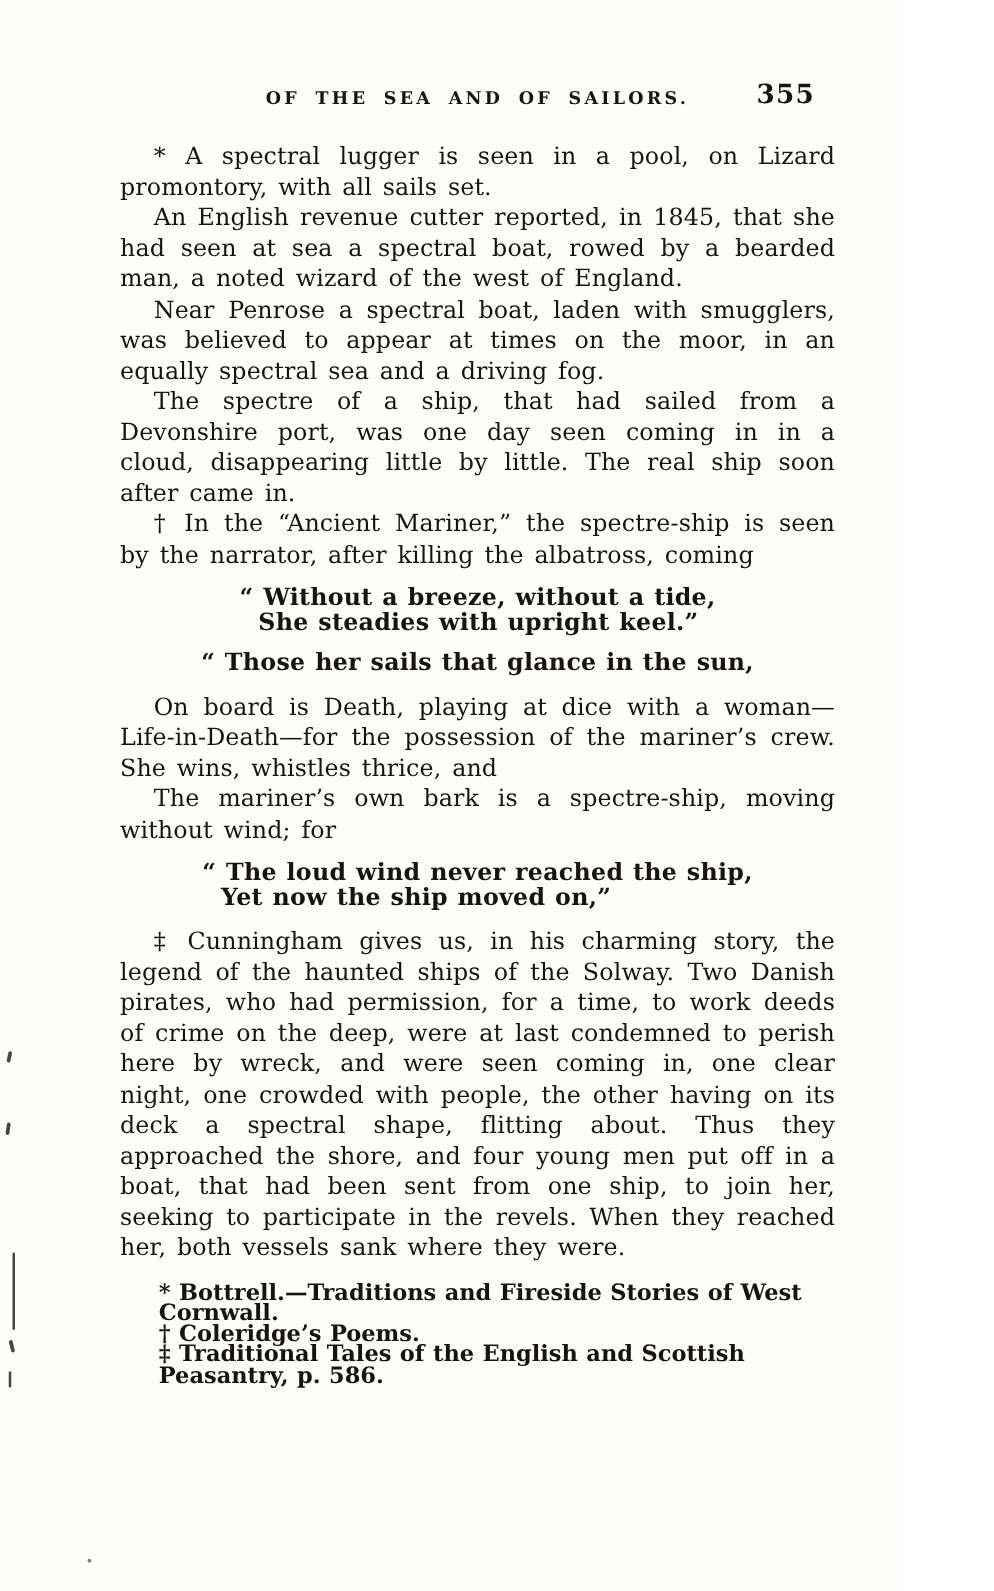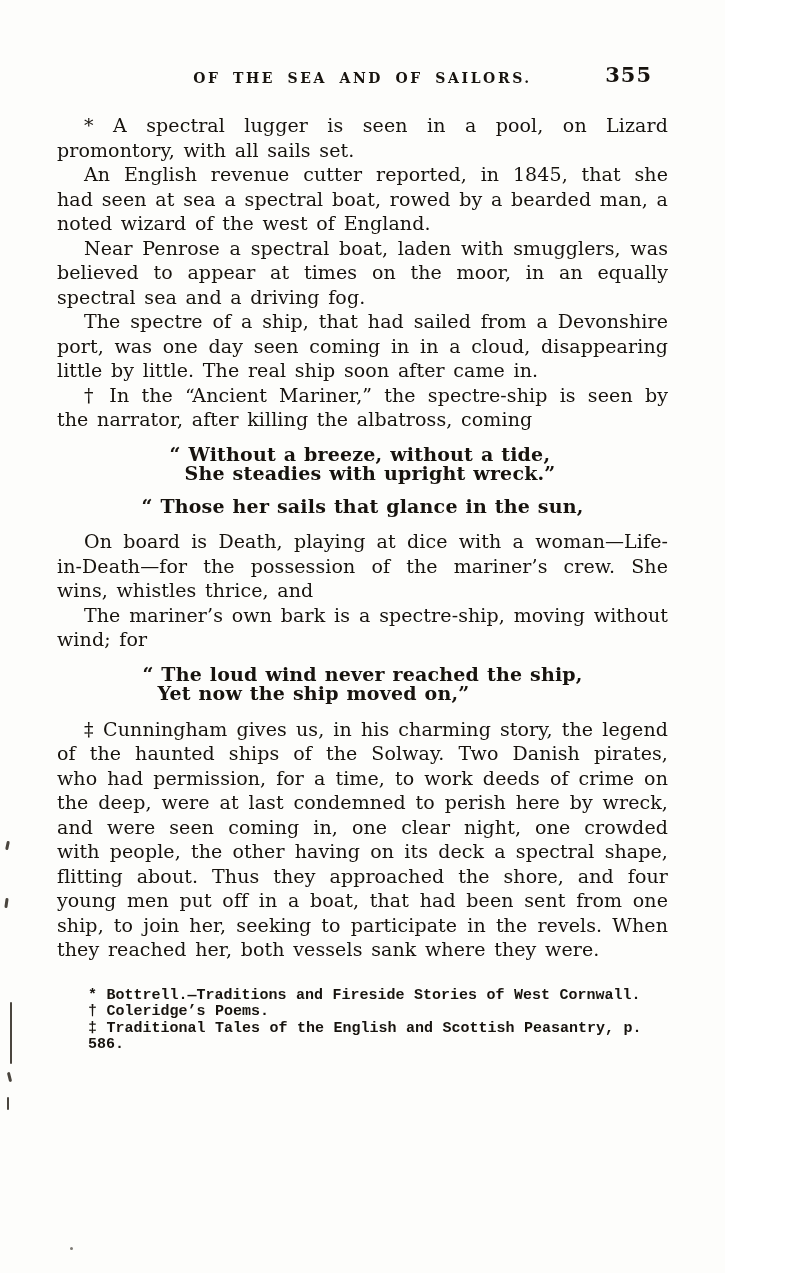--- a/index.html
+++ b/index.html
@@ -5,20 +5,21 @@
   html, body { margin: 0; padding: 0; background: #ffffff; }
   .page {
     position: relative;
     width: 725px;
     height: 1273px;
     background: #fdfdfb;
     color: #17130e;
     font-family: "DejaVu Serif", "Liberation Serif", serif;
     overflow: hidden;
     box-sizing: border-box;
+    padding-left: 39px;
   }
   .page-head {
     position: relative;
     margin: 0 57px;
     padding-top: 68px;
     text-align: center;
   }
   .running-title {
     display: inline-block;
     font-size: 14px;
@@ -49,27 +50,26 @@
     margin: 13px auto;
     font-size: 19px;
     line-height: 19.5px;
     font-weight: bold;
     text-align: left;
     word-spacing: 1px;
     letter-spacing: 0.2px;
   }
   .vline.cont { padding-left: 15px; }
   .footnotes {
-    margin: 26px 57px 0 88px;
-    font-size: 15px;
+    margin: 16px 57px 0 88px;
+    font-size: 18px;
     line-height: 16.5px;
     font-weight: bold;
     text-align: left;
     word-spacing: 0.5px;
-    font-family: Liberation Mono, monospace;
   }
   .footnote { margin: 0; }
   .artifact { position: absolute; background: #2a241c; opacity: 0.85; border-radius: 2px; }
   .a1 { left: 6px;  top: 841px;  width: 3px; height: 9px;  transform: rotate(12deg); }
   .a2 { left: 5px;  top: 898px;  width: 3px; height: 10px; transform: rotate(8deg); }
   .a3 { left: 10px; top: 1002px; width: 2px; height: 62px; }
   .a4 { left: 8px;  top: 1072px; width: 3px; height: 10px; transform: rotate(-14deg); }
   .a5 { left: 7px;  top: 1097px; width: 2px; height: 13px; }
   .a6 { left: 70px; top: 1247px; width: 3px; height: 3px; border-radius: 50%; opacity: 0.6; }
 </style>
@@ -85,21 +85,21 @@
 
   <main class="page-body">
     <p class="para indent">* A spectral lugger is seen in a pool, on Lizard promontory, with all sails set.</p>
     <p class="para indent">An English revenue cutter reported, in 1845, that she had seen at sea a spectral boat, rowed by a bearded man, a noted wizard of the west of England.</p>
     <p class="para indent">Near Penrose a spectral boat, laden with smugglers, was believed to appear at times on the moor, in an equally spectral sea and a driving fog.</p>
     <p class="para indent">The spectre of a ship, that had sailed from a Devonshire port, was one day seen coming in in a cloud, disappearing little by little. The real ship soon after came in.</p>
     <p class="para indent">† In the “Ancient Mariner,” the spectre-ship is seen by the narrator, after killing the albatross, coming</p>
 
     <div class="verse">
       <div class="vline">“ Without a breeze, without a tide,</div>
-      <div class="vline cont">She steadies with upright wreck.”</div>
+      <div class="vline cont">She steadies with upright keel.”</div>
     </div>
 
     <div class="verse">
       <div class="vline">“ Those her sails that glance in the sun,</div>
     </div>
 
     <p class="para indent">On board is Death, playing at dice with a woman—Life-in-Death—for the possession of the mariner’s crew. She wins, whistles thrice, and</p>
 
 
     <p class="para indent">The mariner’s own bark is a spectre-ship, moving without wind; for</p>

